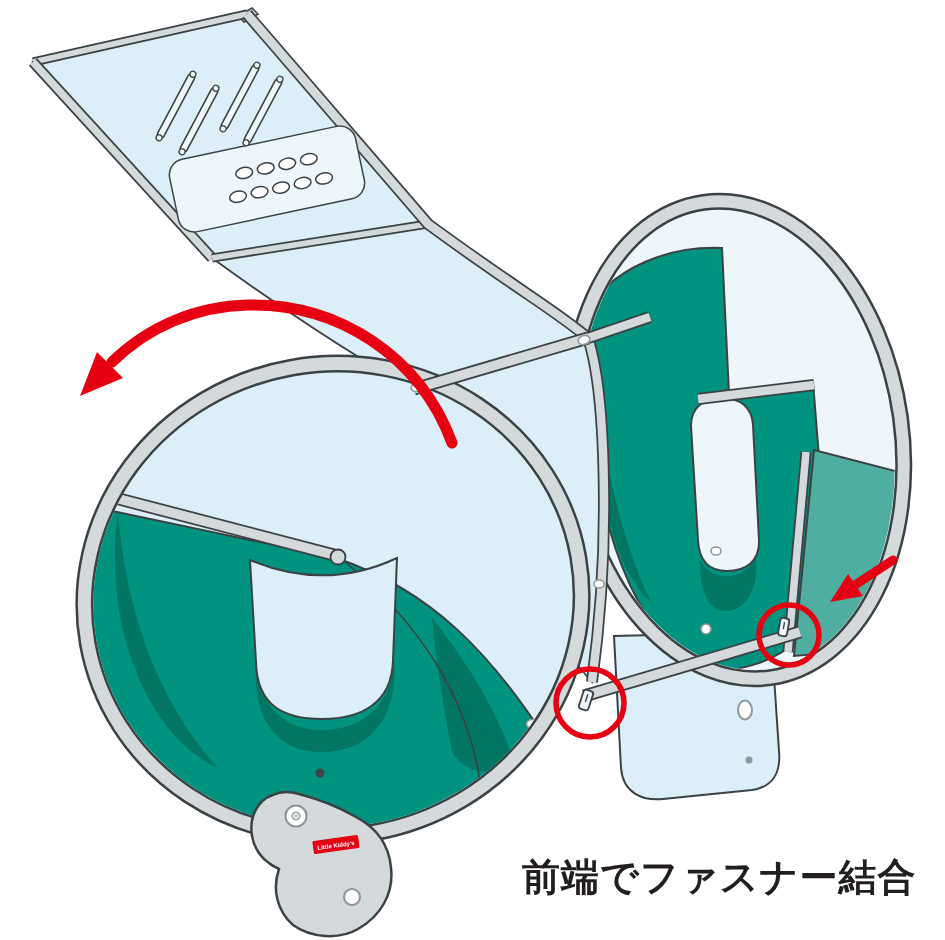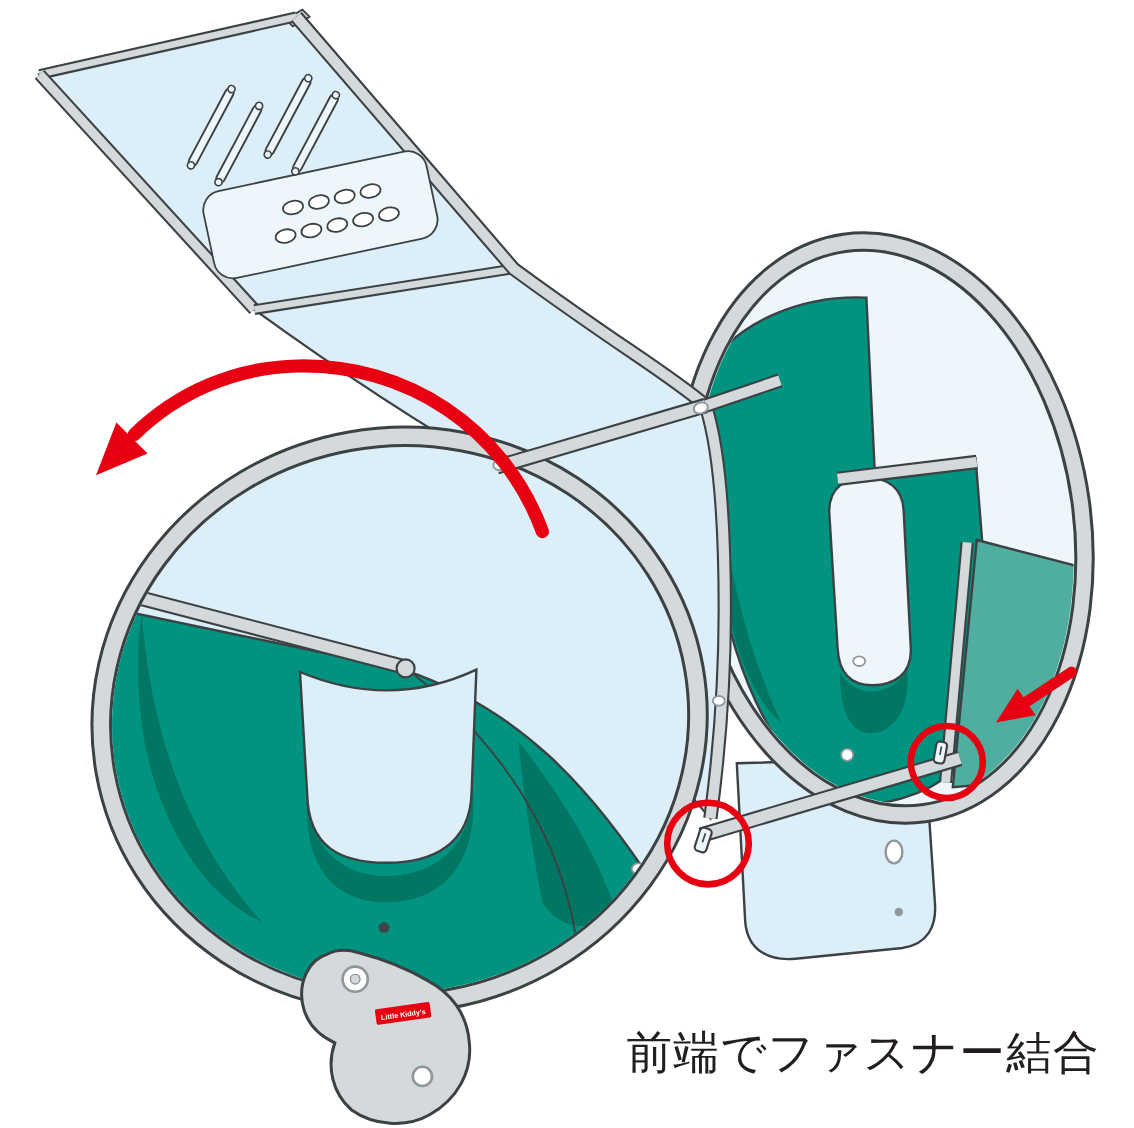--- a/index.html
+++ b/index.html
@@ -3,21 +3,21 @@
 <meta charset="utf-8">
 <style>
   html,body{margin:0;padding:0;background:#fff;}
   .stage{
     position:relative;width:945px;height:940px;background:#fff;overflow:hidden;
     font-family:"Liberation Sans",sans-serif;
   }
   .stage svg{position:absolute;left:0;top:0;}
   .caption{
     position:absolute;left:522px;top:852px;
-    font-size:38px;font-weight:400;letter-spacing:1px;
+    font-size:38px;font-weight:700;letter-spacing:1px;
     color:var(--text,#221e1f);white-space:nowrap;
   }
   
   .c-fill{fill:var(--canopy-light);}
   .c2-fill{fill:var(--canopy-lighter);}
   .t-fill{fill:var(--fabric-teal);}
   .td-fill{fill:var(--fabric-teal-dark);}
   .tl-fill{fill:var(--fabric-teal-light);}
   .g-fill{fill:var(--frame-gray);}
   .gd-fill{fill:var(--frame-gray-dark);}

